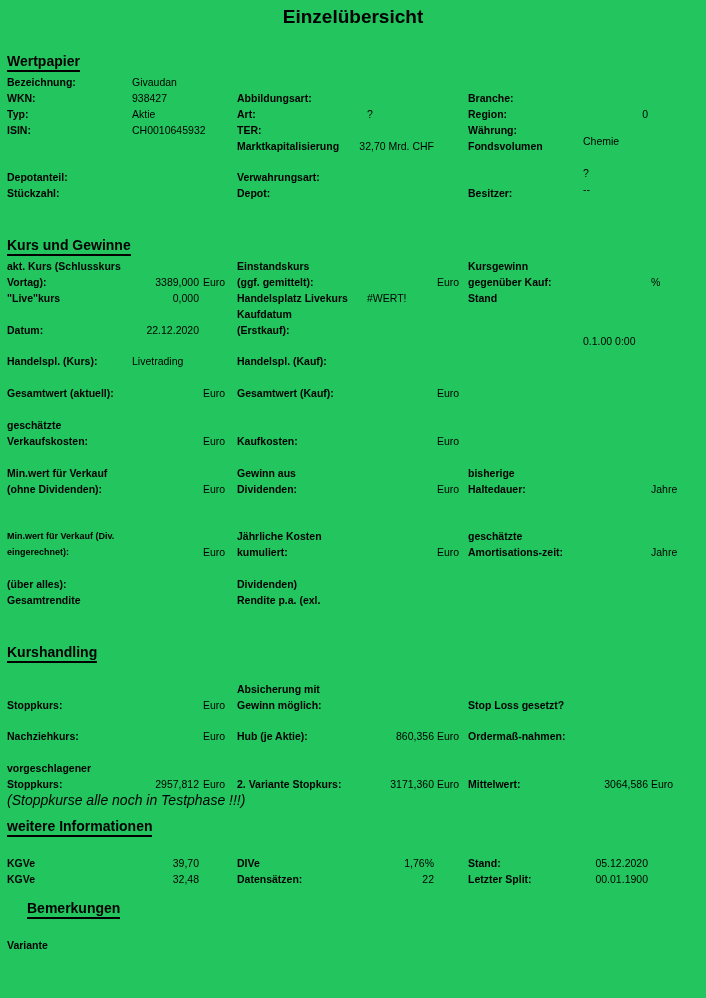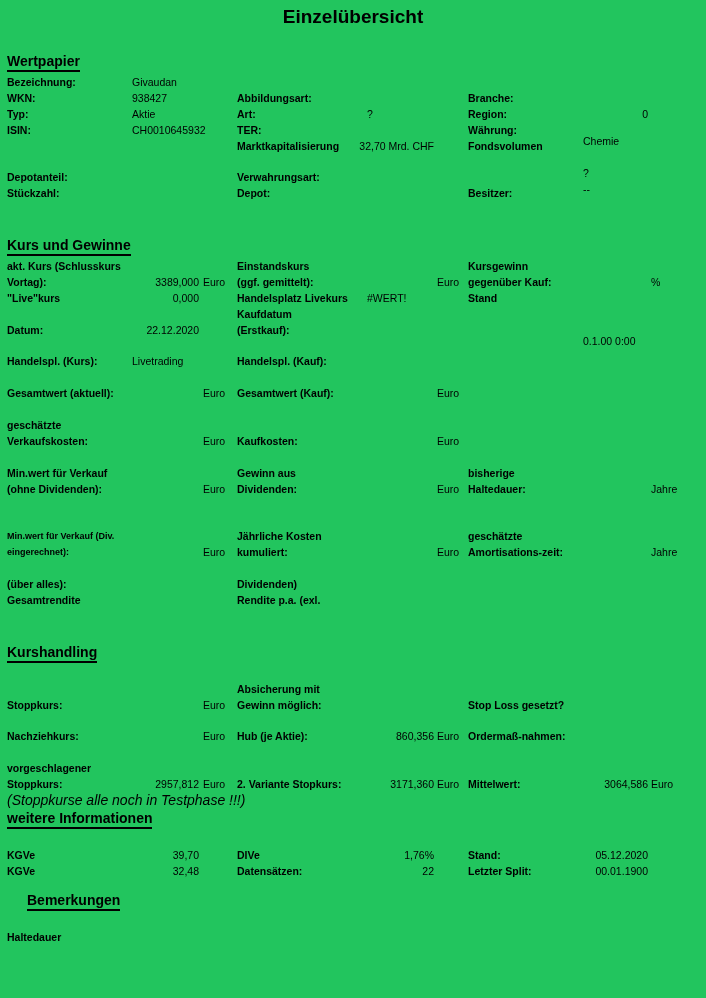--- a/index.html
+++ b/index.html
@@ -4,21 +4,21 @@
 <style>
   html,body{margin:0;padding:0;background:#ffffff;}
   body{width:706px;height:998px;font-family:"Liberation Sans","DejaVu Sans",sans-serif;color:#000;}
   .doc{position:relative;width:706px;height:998px;overflow:hidden;background:#22c55e;}
   .title{padding-top:5px;height:24px;line-height:24px;text-align:center;font-size:19px;font-weight:bold;}
   .heading-row{height:20px;}
   .heading{display:inline-block;margin-left:7px;font-size:14px;font-weight:bold;line-height:17px;border-bottom:2px solid #000;padding-bottom:0px;white-space:nowrap;}
   .sec-0 .heading-row{margin-top:23px;margin-bottom:3px;}
   .sec-1 .heading-row{margin-top:34px;margin-bottom:3px;}
   .sec-2 .heading-row{margin-top:34px;margin-bottom:3px;}
-  .sec-3 .heading-row{margin-top:0;margin-bottom:3px;}
+  .sec-3 .heading-row{margin-top:8px;margin-bottom:3px;}
   .sec-4 .heading-row{margin-top:12px;margin-bottom:3px;padding-left:20px;}
   .row{position:relative;height:15.9px;font-size:10.5px;line-height:15.9px;}
   .cell{position:absolute;top:0;white-space:nowrap;overflow:visible;}
   .b{font-weight:bold;}
   .sm{font-size:9px;}
   .it{font-style:italic;font-size:14px;}
   .c1{left:7px;width:122px;}
   .c2l{left:132px;width:100px;}
   .c2r{left:119px;width:80px;text-align:right;}
   .u1{left:203px;width:32px;}
@@ -234,17 +234,17 @@
           <span class="cell c3 b">Datensätzen:</span>
           <span class="cell c4r">22</span>
           <span class="cell c5 b">Letzter Split:</span>
           <span class="cell c6r">00.01.1900</span>
         </div>
       </div>
       <div class="section sec-4">
         <div class="heading-row"><span class="heading">Bemerkungen</span></div>
         <div class="row"></div>
         <div class="row">
-          <span class="cell c1 b">Haltedauer</span>
+          <span class="cell c1 b">Variante</span>
         </div>
       </div>
     </div>
 </div>
 
 </body></html>

